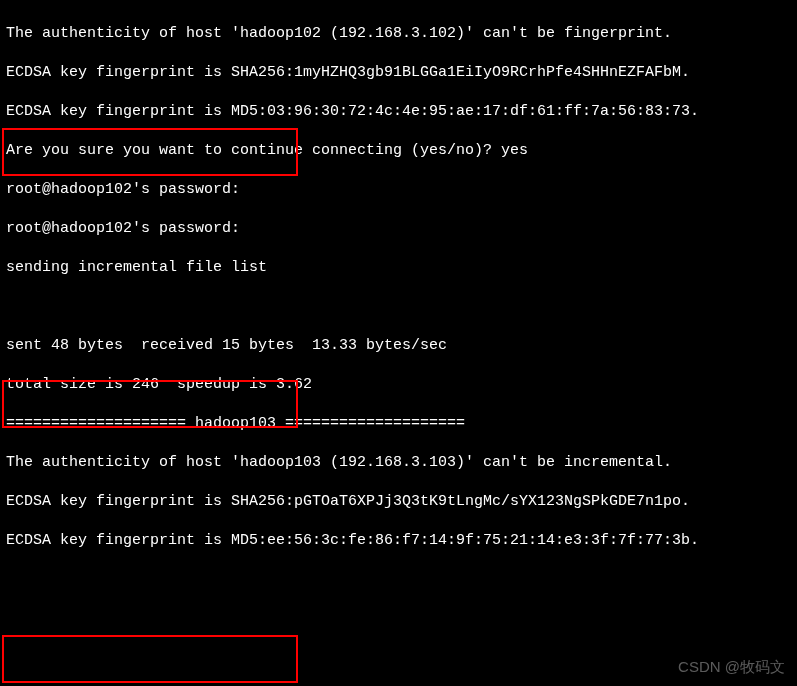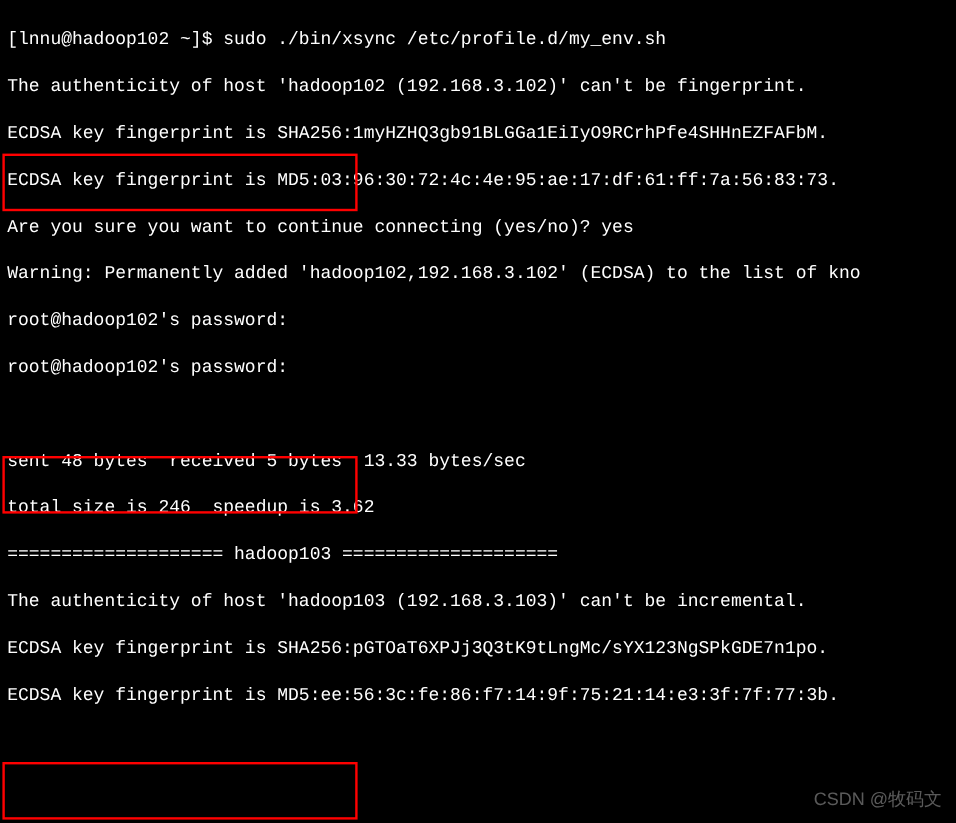--- a/index.html
+++ b/index.html
@@ -31,30 +31,29 @@
     right: 12px;
     color: rgba(200,200,200,0.45);
     font-family: sans-serif;
     font-size: 15px;
   }
 </style>
 </head>
 <body>
 
 <div class="terminal">
-<span class="line">[lnnu@hadoop102 ~]$ sudo ./bin/xsync /etc/profile.d/my_env.sh</span>
 <span class="line">The authenticity of host 'hadoop102 (192.168.3.102)' can't be fingerprint.</span>
 <span class="line">ECDSA key fingerprint is SHA256:1myHZHQ3gb91BLGGa1EiIyO9RCrhPfe4SHHnEZFAFbM.</span>
 <span class="line">ECDSA key fingerprint is MD5:03:96:30:72:4c:4e:95:ae:17:df:61:ff:7a:56:83:73.</span>
 <span class="line">Are you sure you want to continue connecting (yes/no)? yes</span>
-<span class="line">Warning: Permanently added 'hadoop102,192.168.3.102' (ECDSA) to the list of kno</span>
 <span class="line">root@hadoop102's password: </span>
 <span class="line">root@hadoop102's password: </span>
+<span class="line">sending incremental file list</span>
 <span class="line"> </span>
-<span class="line">sent 48 bytes  received 5 bytes  13.33 bytes/sec</span>
+<span class="line">sent 48 bytes  received 15 bytes  13.33 bytes/sec</span>
 <span class="line">total size is 246  speedup is 3.62</span>
 <span class="line">==================== hadoop103 ====================</span>
 <span class="line">The authenticity of host 'hadoop103 (192.168.3.103)' can't be incremental.</span>
 <span class="line">ECDSA key fingerprint is SHA256:pGTOaT6XPJj3Q3tK9tLngMc/sYX123NgSPkGDE7n1po.</span>
 <span class="line">ECDSA key fingerprint is MD5:ee:56:3c:fe:86:f7:14:9f:75:21:14:e3:3f:7f:77:3b.</span>
 
 
 
 
 

